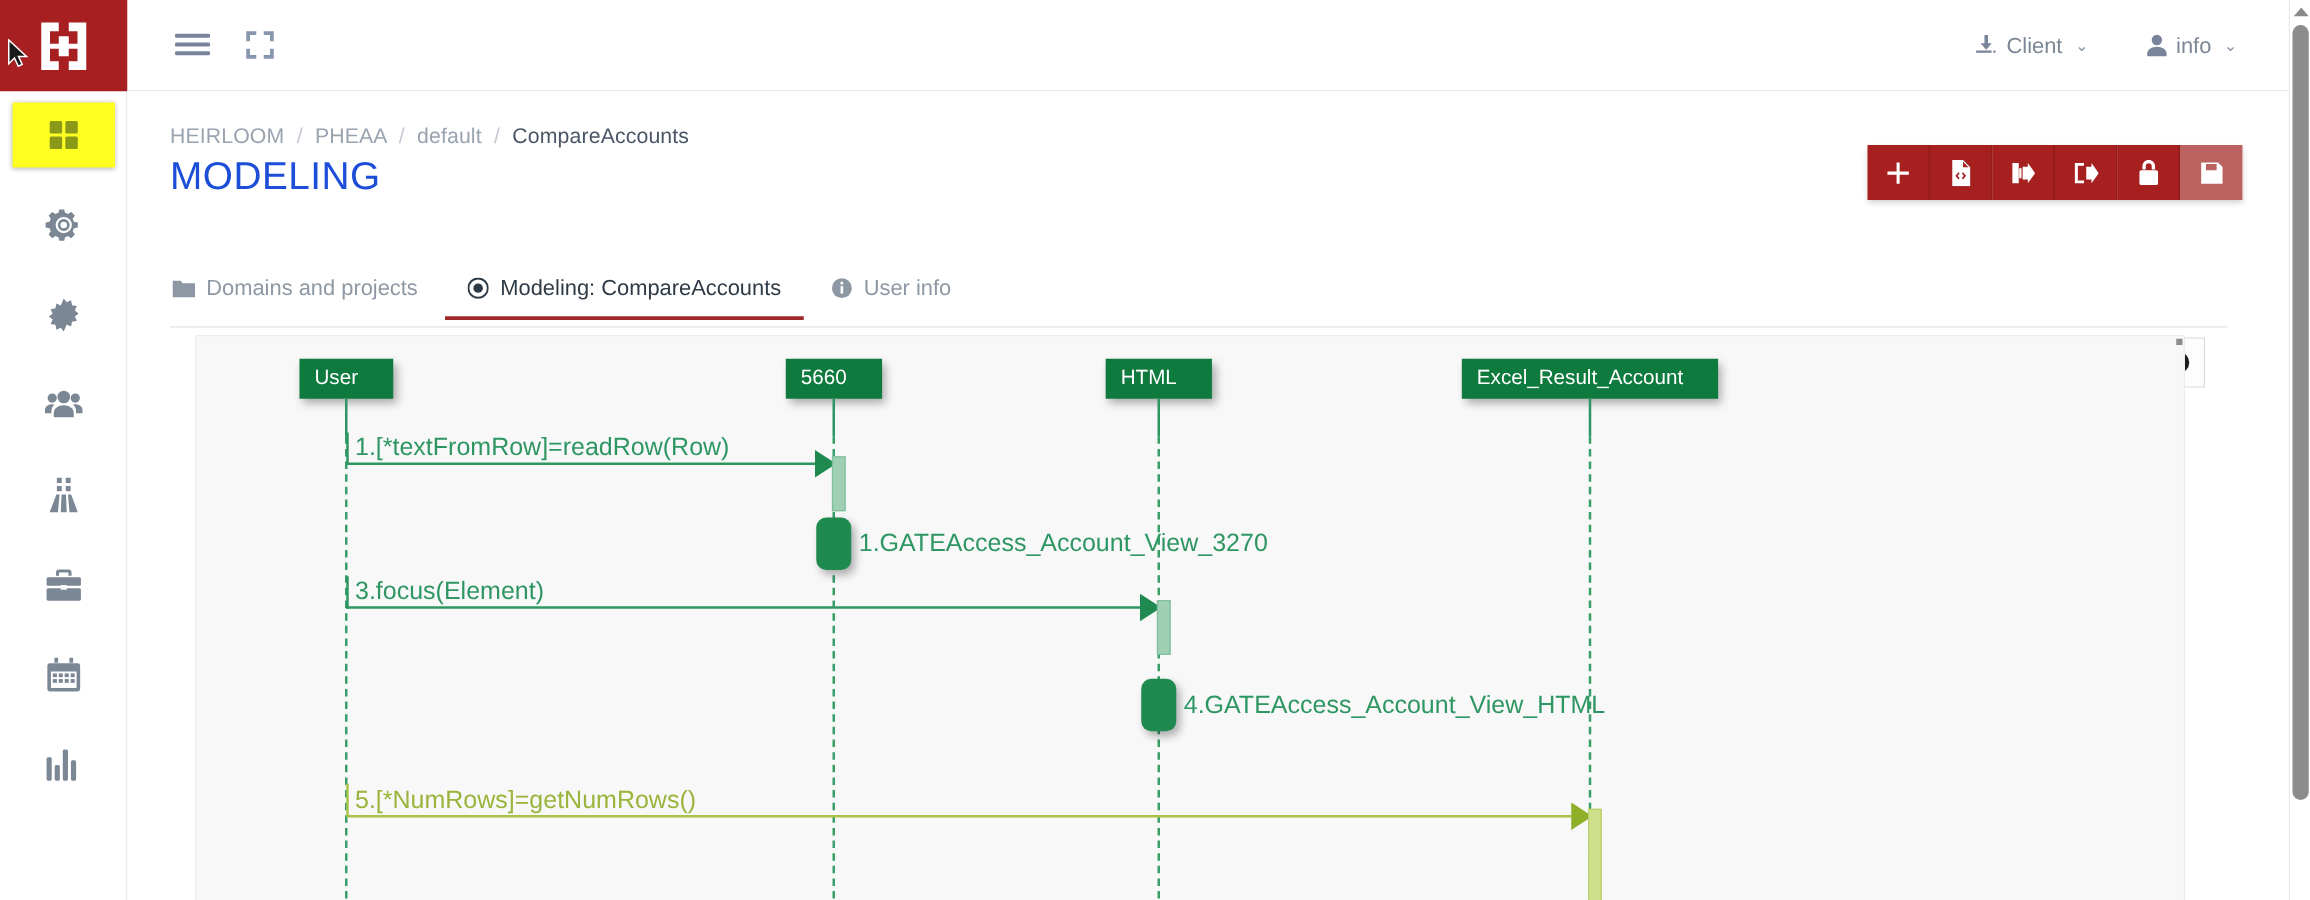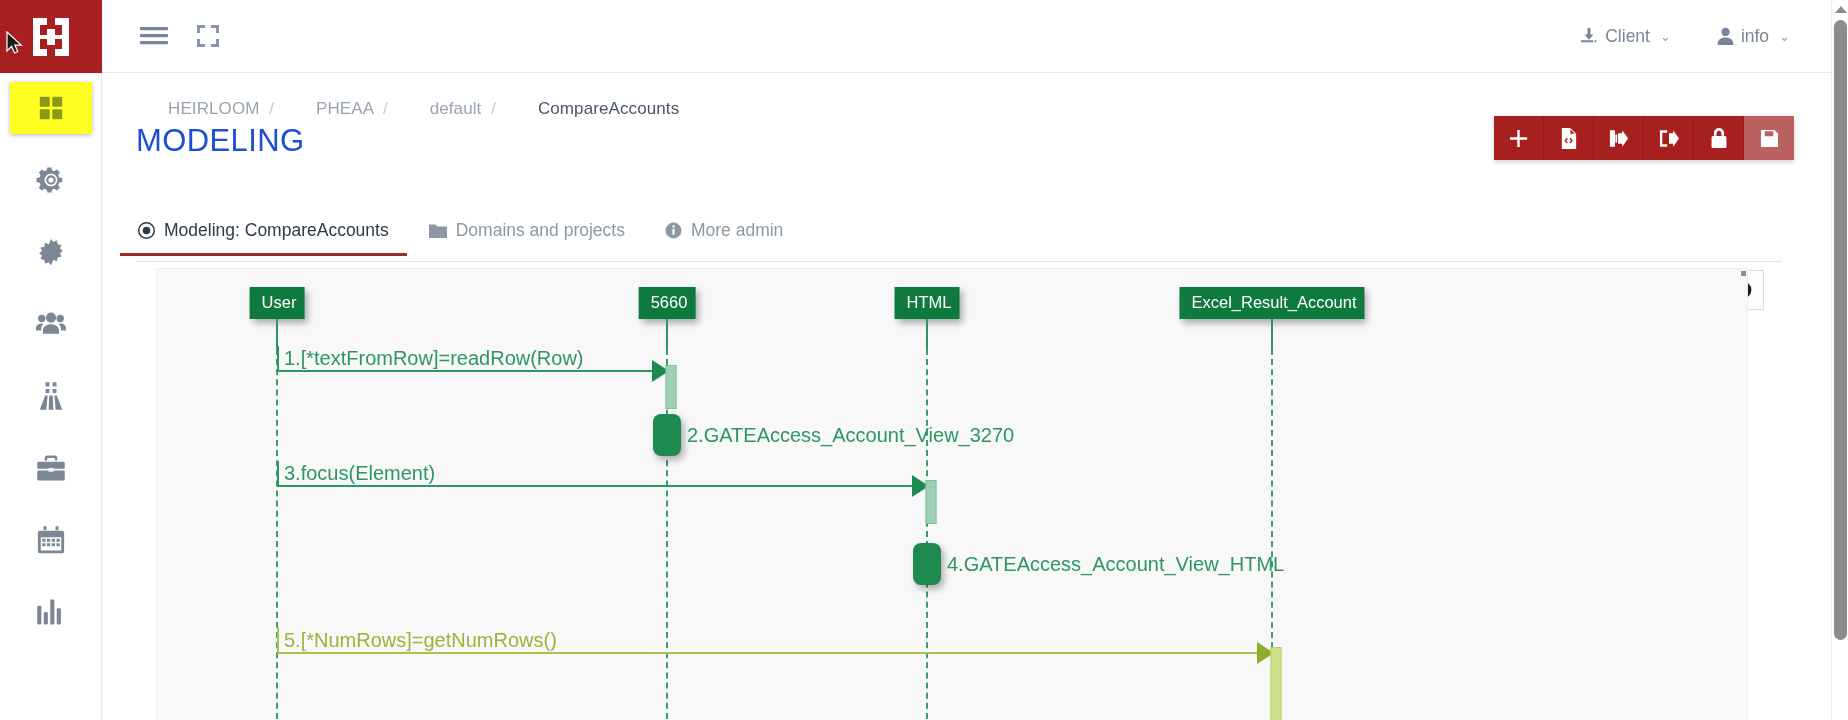--- a/index.html
+++ b/index.html
@@ -65,21 +65,21 @@
     width: 1746px; height: 647px;
     background: #ffffff;
     padding: 0;
   }
   .breadcrumb {
     position: absolute; left: 34px; top: 26px;
     font-size: 17px; color: #9aa4b0;
     letter-spacing: .1px;
   }
   .breadcrumb .sep { color: #c3cad2; margin: 0 5px; }
-  .breadcrumb .crumb { color: #9aa4b0; cursor: pointer; margin-left: 32px; }
+  .breadcrumb .crumb { color: #9aa4b0; cursor: pointer; }
   .breadcrumb .crumb.last { color: #4a5566; }
   .page-title {
     position: absolute; left: 34px; top: 50px;
     font-size: 31px; font-weight: 400; color: #1d4ed8;
     letter-spacing: .4px;
   }
 
   
   .action-group {
     position: absolute; right: 54px; top: 43px;
@@ -151,21 +151,21 @@
   }
   .resize-handle {
     position: absolute; right: 1px; top: 2px;
     width: 5px; height: 5px; background: #8c8c8c;
   }
   .lifeline-head {
     position: absolute;
     background: #0f7a3d;
     color: #ffffff;
     font-size: 16.5px;
-    padding: 6px 8px 7px 12px;
+    padding: 6px 28px 7px 12px;
     white-space: nowrap;
     box-shadow: 3px 4px 7px rgba(0,0,0,.32);
     transform: translateX(-50%);
     cursor: pointer;
   }
   .lifeline-dash {
     position: absolute;
     width: 0; border-left: 2px dashed #3a9e6a;
     transform: translateX(-1px);
   }
@@ -408,46 +408,46 @@
       </div>
       <div class="act-btn dim">
         <svg width="19" height="19" viewBox="0 0 20 20">
           <path fill="#fff" d="M1 1h14.2L19 4.8V19H1zM5 2.4v5.2h9V2.4zM5.2 12h9.6v6.2H5.2z"></path>
           <rect fill="#bb6160" x="11" y="3.4" width="2" height="3.4"></rect>
         </svg>
       </div>
     </div>
 
     <div class="tabstrip">
-      <div class="tab active">
-        <span class="ticon">
-          <svg width="17" height="17" viewBox="0 0 18 18">
-            <circle cx="9" cy="9" r="8.2" fill="none" stroke="#2e3a46" stroke-width="1.6"></circle>
-            <circle cx="9" cy="9" r="4" fill="#2e3a46"></circle>
-          </svg>
-        </span>
-        <span>Modeling: CompareAccounts</span>
-      </div>
       <div class="tab">
         <span class="ticon">
           <svg width="18" height="15" viewBox="0 0 18 15">
               <path d="M0 1.5h6.5l1.6 2H18V15H0z"></path>
             </svg>
         </span>
         <span>Domains and projects</span>
       </div>
+      <div class="tab active">
+        <span class="ticon">
+          <svg width="17" height="17" viewBox="0 0 18 18">
+            <circle cx="9" cy="9" r="8.2" fill="none" stroke="#2e3a46" stroke-width="1.6"></circle>
+            <circle cx="9" cy="9" r="4" fill="#2e3a46"></circle>
+          </svg>
+        </span>
+        <span>Modeling: CompareAccounts</span>
+      </div>
       <div class="tab">
         <span class="ticon">
           <svg width="17" height="17" viewBox="0 0 18 18">
             <circle cx="9" cy="9" r="8.4" fill="#8d98a4"></circle>
             <rect x="7.9" y="7.2" width="2.2" height="6.4" fill="#ffffff"></rect>
             <rect x="7.9" y="3.6" width="2.2" height="2.3" fill="#ffffff"></rect>
           </svg>
         </span>
-        <span>More admin</span>
+        <span>User info</span>
       </div>
     </div>
 
     <div class="dtoolbar">
       <div class="dbtn off">
         <svg width="16" height="16" viewBox="0 0 20 20">
           <path class="g" d="M8.7 1h2.6v7.7H19v2.6h-7.7V19H8.7v-7.7H1V8.7h7.7z"></path>
           </svg>
       </div>
       <div class="dbtn off">
@@ -534,21 +534,21 @@
       <div class="lifeline-solid" style="left:1115px; top:50px; height:30px;"></div>
       <div class="lifeline-dash" style="left:1115px; top:80px; height:380px;"></div>
 
       <div class="msg-tick" style="left:120px; top:77px; height:26px;"></div>
       <div class="msg-label" style="left:127px; top:78px;">1.[*textFromRow]=readRow(Row)</div>
       <div class="msg-line" style="left:120px; top:101px; width:375px;"></div>
       <div class="msg-arrow" style="left:495px; top:91px;"></div>
       <div class="activation" style="left:514px; top:96px; height:44px;"></div>
 
       <div class="exec-node" style="left:510px; top:145px;"></div>
-      <div class="msg-label" style="left:530px; top:155px;">2.GATEAccess_Account_View_3270</div>
+      <div class="msg-label" style="left:530px; top:155px;">1.GATEAccess_Account_View_3270</div>
 
       <div class="msg-tick" style="left:120px; top:192px; height:26px;"></div>
       <div class="msg-label" style="left:127px; top:193px;">3.focus(Element)</div>
       <div class="msg-line" style="left:120px; top:216px; width:635px;"></div>
       <div class="msg-arrow" style="left:755px; top:206px;"></div>
       <div class="activation" style="left:774px; top:211px; height:44px;"></div>
 
       <div class="exec-node" style="left:770px; top:274px;"></div>
       <div class="msg-label" style="left:790px; top:284px;">4.GATEAccess_Account_View_HTML</div>
 

